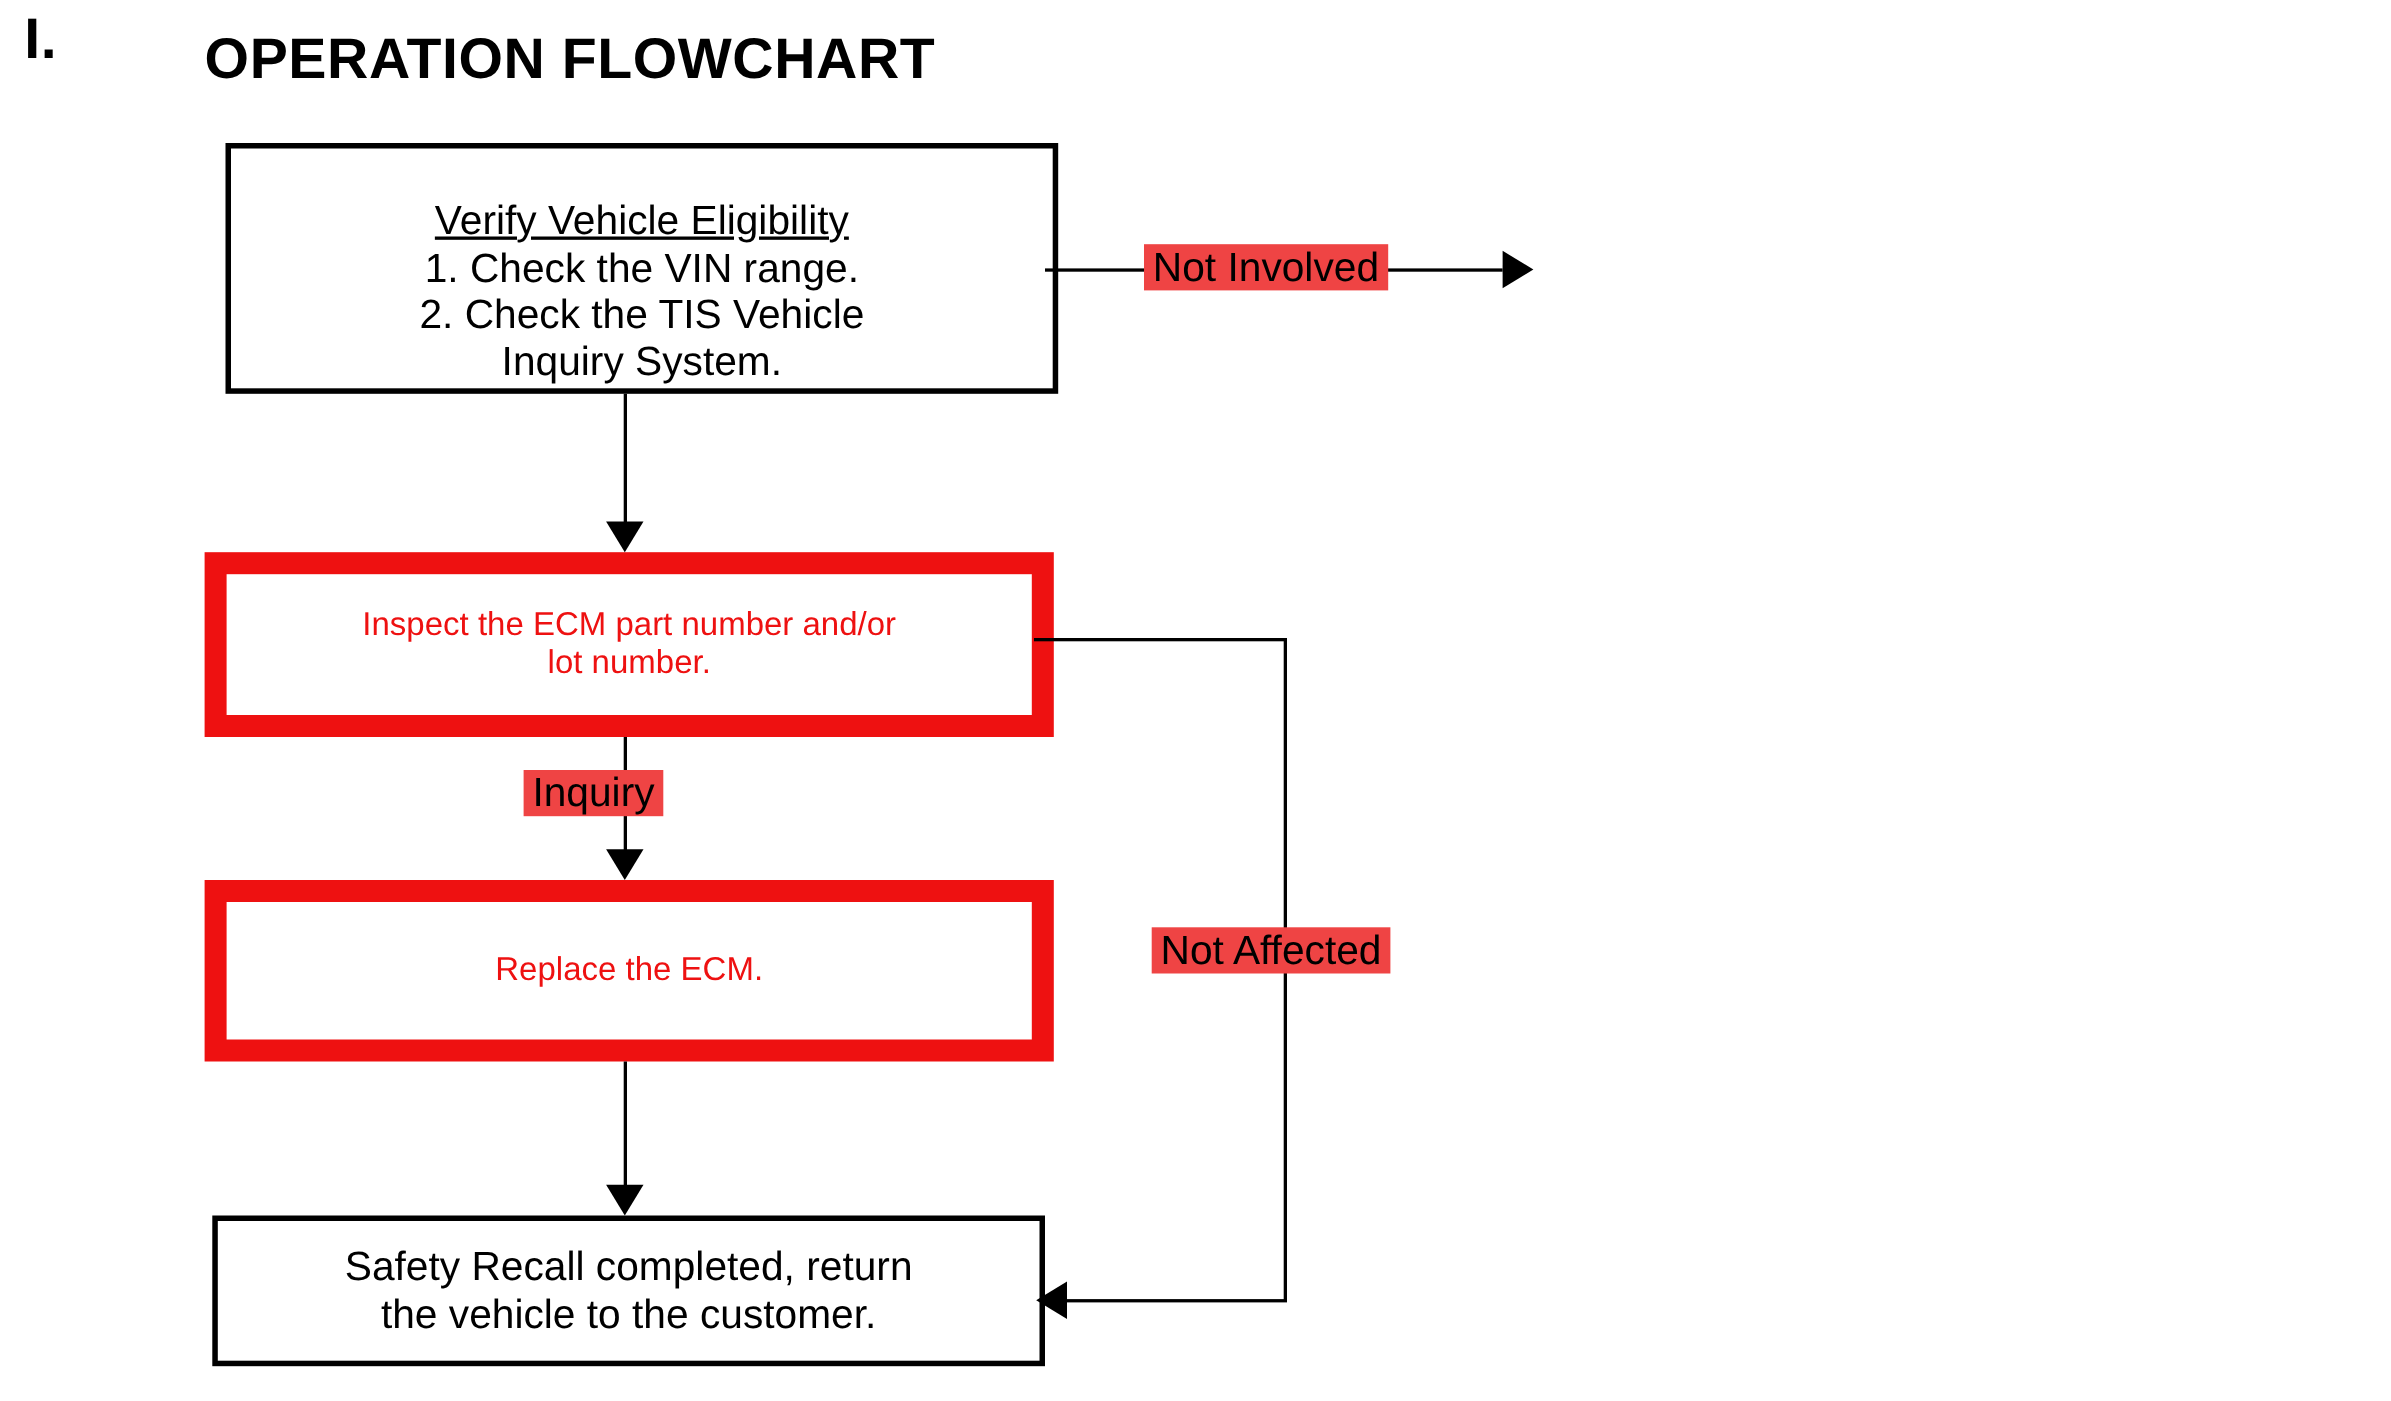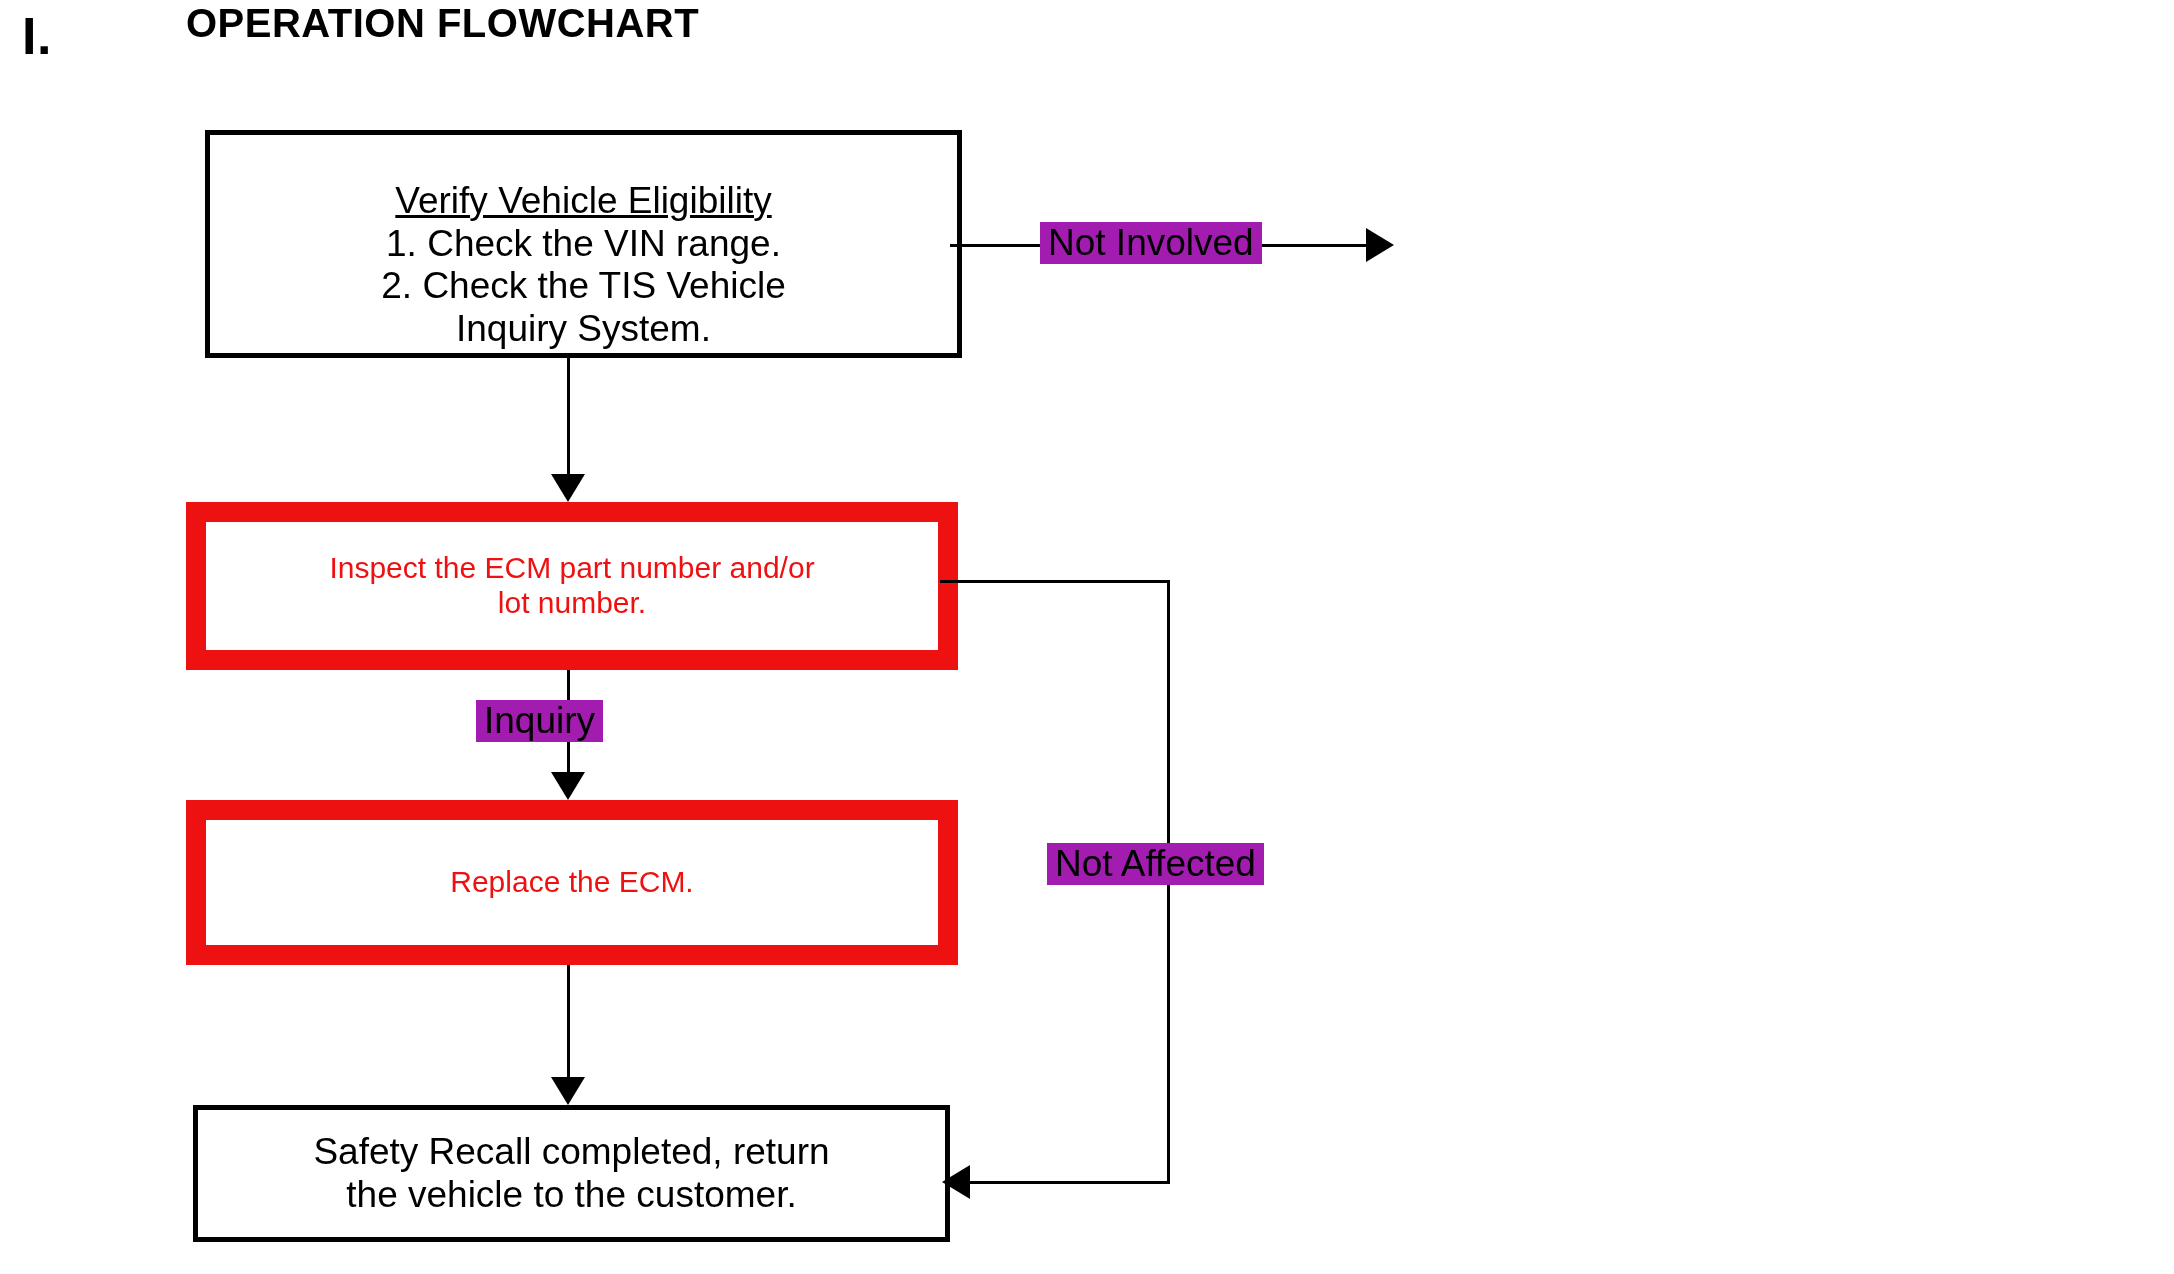--- a/index.html
+++ b/index.html
@@ -27,22 +27,22 @@
     white-space: nowrap;
     letter-spacing: 0.5px;
   }
   #heading-numeral {
     left: 22px;
     top: 6px;
     font-size: 52px;
   }
   #heading-title {
     left: 186px;
-    top: 1px;
-    font-size: 40px;
+    top: 24px;
+    font-size: 52px;
   }
 
   
   .node {
     position: absolute;
     box-sizing: border-box;
     background: #ffffff;
     display: flex;
     align-items: center;
     justify-content: center;
@@ -110,21 +110,21 @@
     border-top: 17px solid transparent;
     border-bottom: 17px solid transparent;
     border-right: 28px solid #000000;
   }
 
   
   .edge-label {
     position: absolute;
     font-size: 37px;
     color: #000000;
-    background: #a21caf;
+    background: #ef4444;
     padding: 0 8px;
     white-space: nowrap;
   }
   #label-not-involved { left: 1040px; top: 222px; }
   #label-affected     { left: 476px;  top: 700px; }
   #label-not-affected { left: 1047px; top: 843px; }
 </style>
 </head>
 <body>
 

